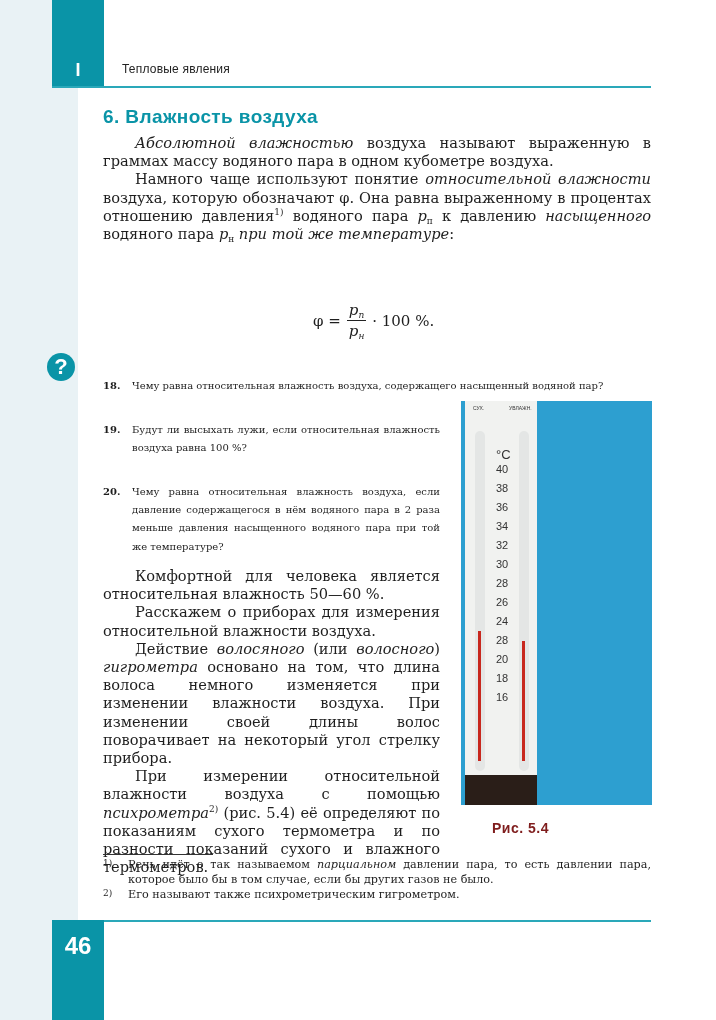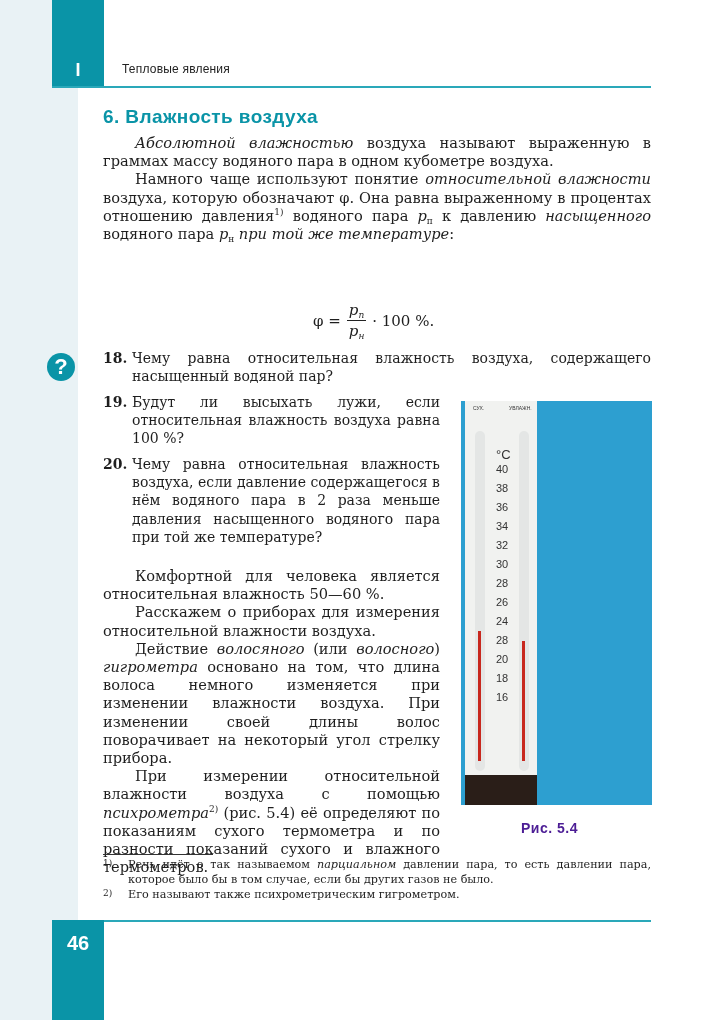--- a/index.html
+++ b/index.html
@@ -24,46 +24,46 @@
   i { font-style:italic; }
   sup { font-size:9px; vertical-align:6px; line-height:0; }
   sub { font-size:9px; vertical-align:-3px; line-height:0; }
   .formula { position:absolute; left:313px; top:291px; font-size:15px; display:flex; align-items:center; }
   .frac { display:inline-flex; flex-direction:column; align-items:center; margin:10px 6px; }
   .frac .num { border-bottom:1px solid #222; padding:0 2px 1px; font-style:italic; }
   .frac .den { padding-top:1px; font-style:italic; }
   .qicon { position:absolute; left:47px; top:353px; width:28px; height:28px; border-radius:50%;
            background:#0a94a7; color:#fff; font-family:"Liberation Sans", sans-serif; font-weight:bold;
            font-size:22px; line-height:28px; text-align:center; }
-  .q { position:absolute; font-size:14px; line-height:18.2px; text-align:justify; }
+  .q { position:absolute; font-size:10px; line-height:18.2px; text-align:justify;margin-top:28px; }
   .q .n { position:absolute; left:0; font-weight:bold; }
   .q .b { margin-left:29px; }
   .photo { position:absolute; left:461px; top:401px; width:191px; height:404px; background:#2d9fd0; overflow:hidden; }
   .therm-panel { position:absolute; left:4px; top:0; width:72px; height:374px; background:#f1f2f0; }
   .therm { position:absolute; top:30px; width:10px; height:340px; background:#e4e6e5; border-radius:5px; }
   .therm .red { position:absolute; left:3px; width:3px; bottom:10px; background:#c8281e; }
   .scale-num { position:absolute; left:31px; font-family:"Liberation Sans", sans-serif; font-size:11px; color:#333; }
   .table-panel { position:absolute; left:80px; top:0; width:108px; height:374px; background:#f4f5f3; }
   .table-grid { position:absolute; left:5px; top:82px; width:99px; height:250px;
     background-image:
       repeating-linear-gradient(0deg, transparent 0 4px, rgba(80,80,80,0.35) 4px 5px),
       repeating-linear-gradient(90deg, transparent 0 8px, rgba(80,80,80,0.45) 8px 9px);
     border:1px solid #777; }
   .photo-base { position:absolute; left:4px; top:374px; width:72px; height:30px; background:#2a1e18; }
   .small { position:absolute; font-family:"Liberation Sans", sans-serif; color:#333; }
-  .caption { position:absolute; left:521px; top:820px; font-family:"Liberation Sans", sans-serif;
-             font-weight:bold; font-size:14px; color:#4c1d95; letter-spacing:0.5px; }
+  .caption { position:absolute; left:492px; top:820px; font-family:"Liberation Sans", sans-serif;
+             font-weight:bold; font-size:14px; color:#7f1d1d; letter-spacing:0.5px; }
   .fn-rule { position:absolute; left:103px; top:854px; width:110px; height:1px; background:#333; }
   .fn { position:absolute; left:103px; font-size:11.2px; line-height:14.5px; width:548px; }
   .fn .m { position:absolute; left:0; font-size:9px; top:-2px; }
   .fn .t { margin-left:25px; display:block; text-align:justify; }
   .footer-line { position:absolute; left:104px; top:920px; width:547px; height:2px; background:#2aa8b9; }
   .tab-bot { position:absolute; left:52px; top:920px; width:52px; height:100px; background:#0a94a7; }
   .tab-bot span { position:absolute; left:0; width:52px; top:12px; text-align:center; color:#fff;
-                  font-family:"Liberation Sans", sans-serif; font-weight:bold; font-size:20px; }
+                  font-family:"Liberation Sans", sans-serif; font-weight:bold; font-size:24px; }
 </style>
 </head>
 <body>
 
 <div class="stripe-top"></div>
 <div class="stripe-mid"></div>
 <div class="stripe-bot"></div>
 
 <div class="tab-top">
   <span>I</span>

